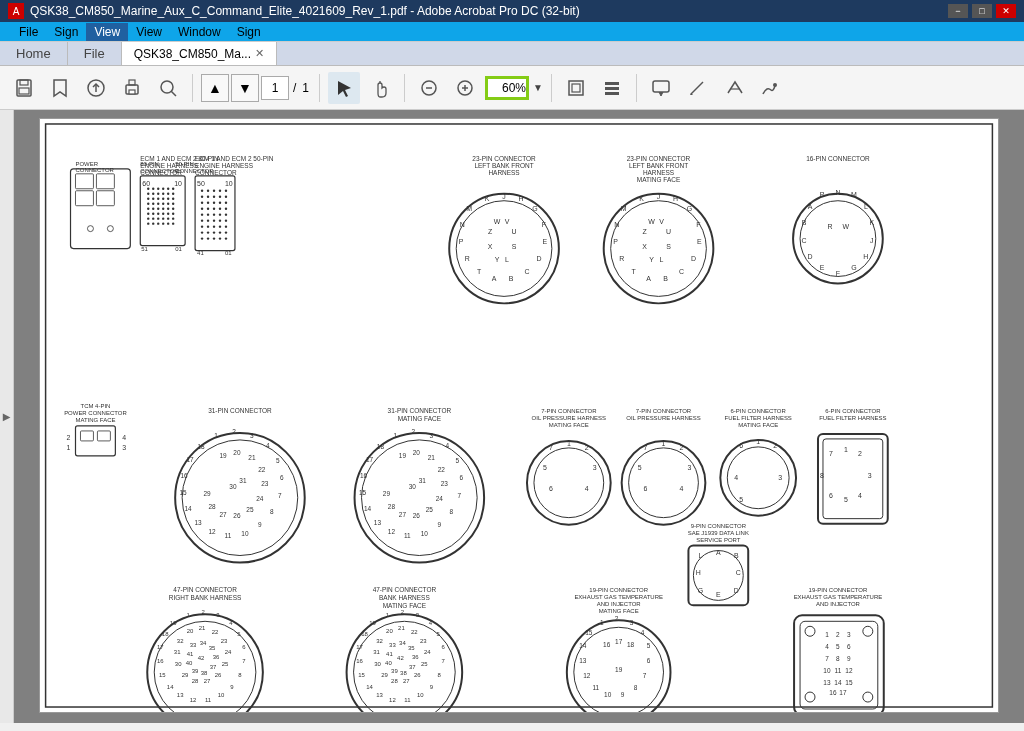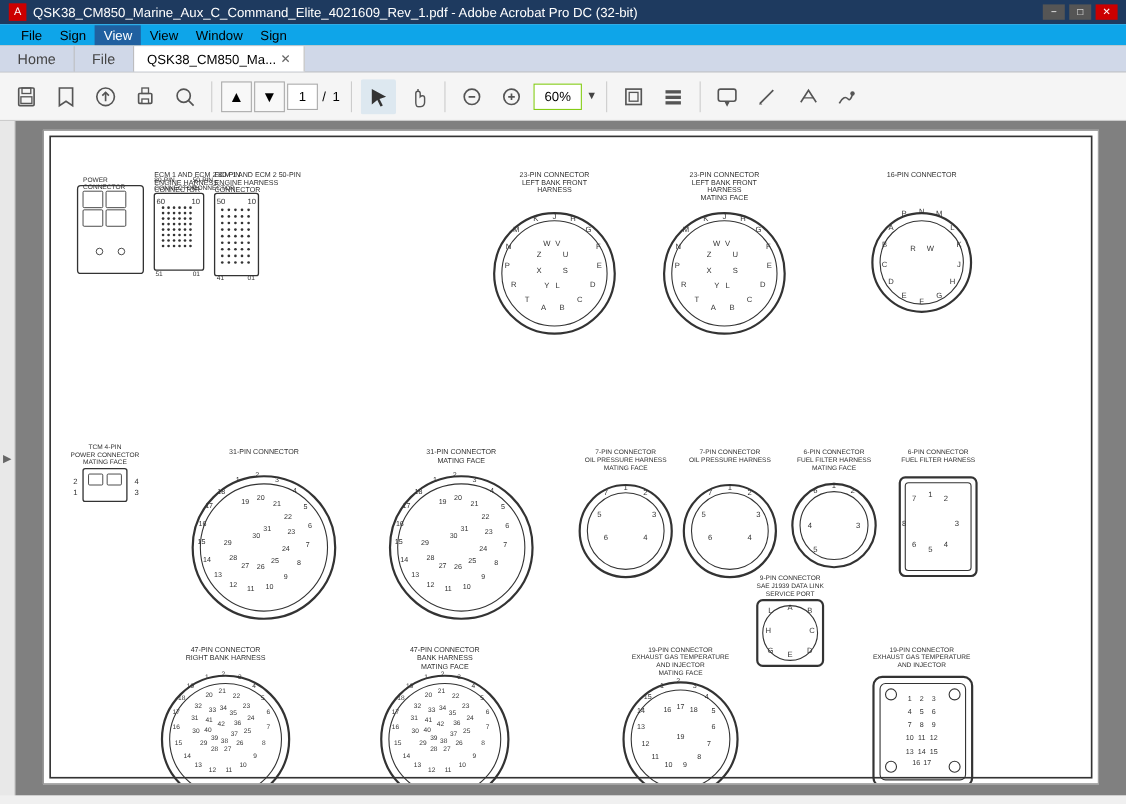--- a/index.html
+++ b/index.html
@@ -124,22 +124,22 @@
     .page-input {
       width: 28px; height: 24px;
       border: 1px solid #aaa;
       text-align: center;
       font-size: 12px;
       background: white;
     }
     .page-sep { font-size: 12px; margin: 0 2px; }
     .zoom-input {
       width: 44px; height: 24px;
-      border: 1px solid #84cc16;
-      text-align: center;
+      border: 3px solid #84cc16;
+      text-align: right;
       font-size: 12px;
       background: white;
     }
     .zoom-arrow {
       font-size: 10px;
       cursor: pointer;
       color: #444;
     }
 
     

